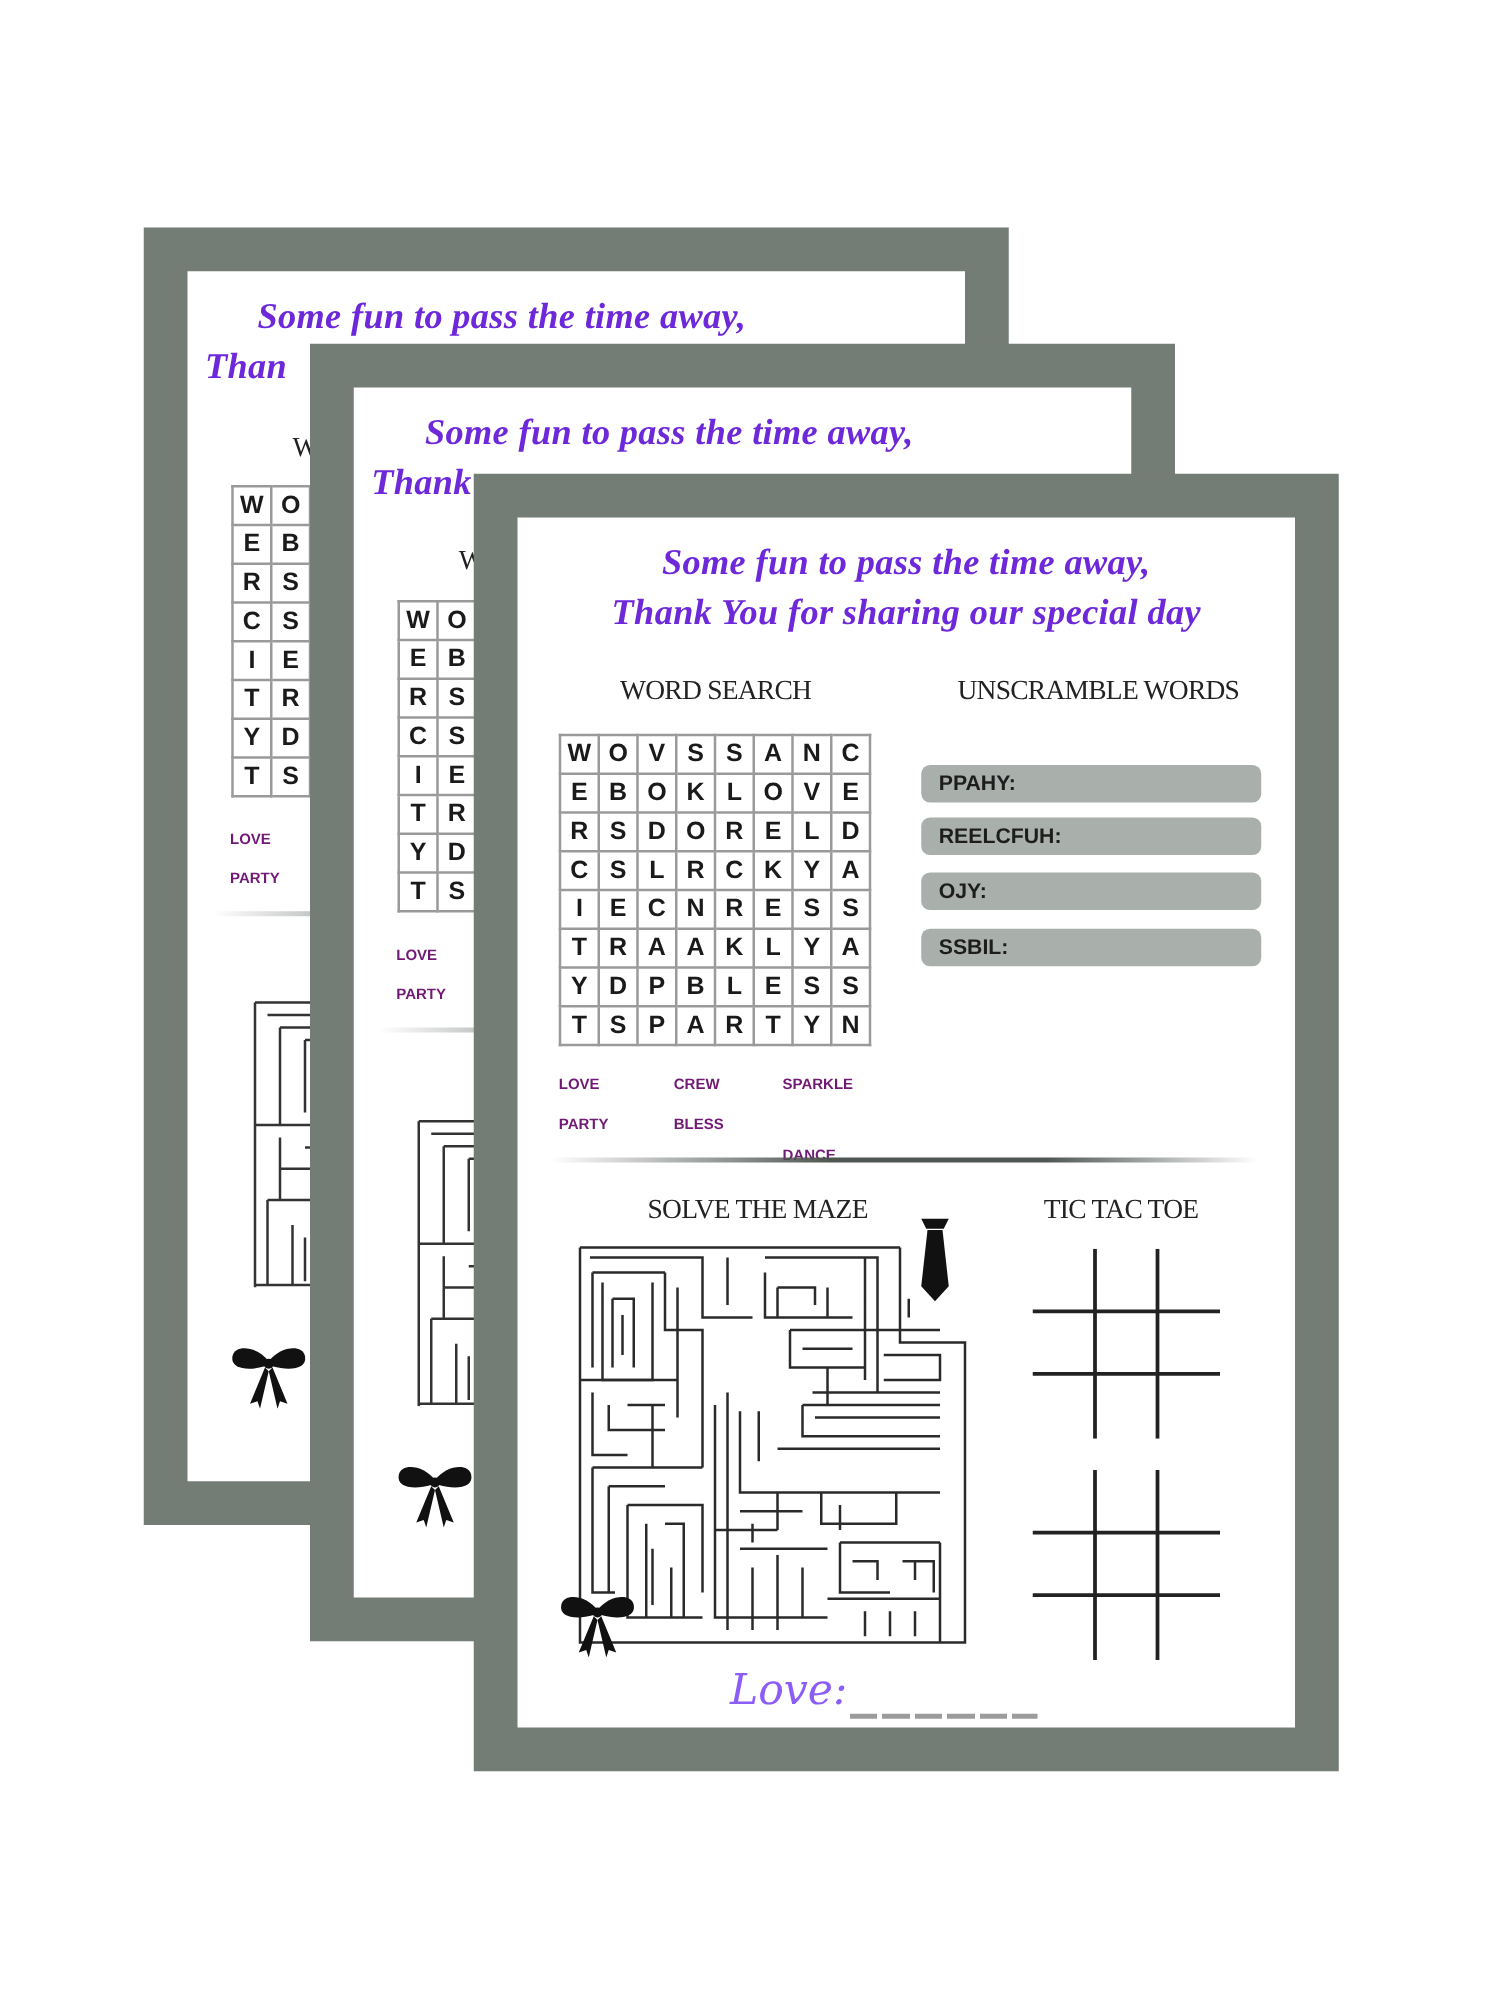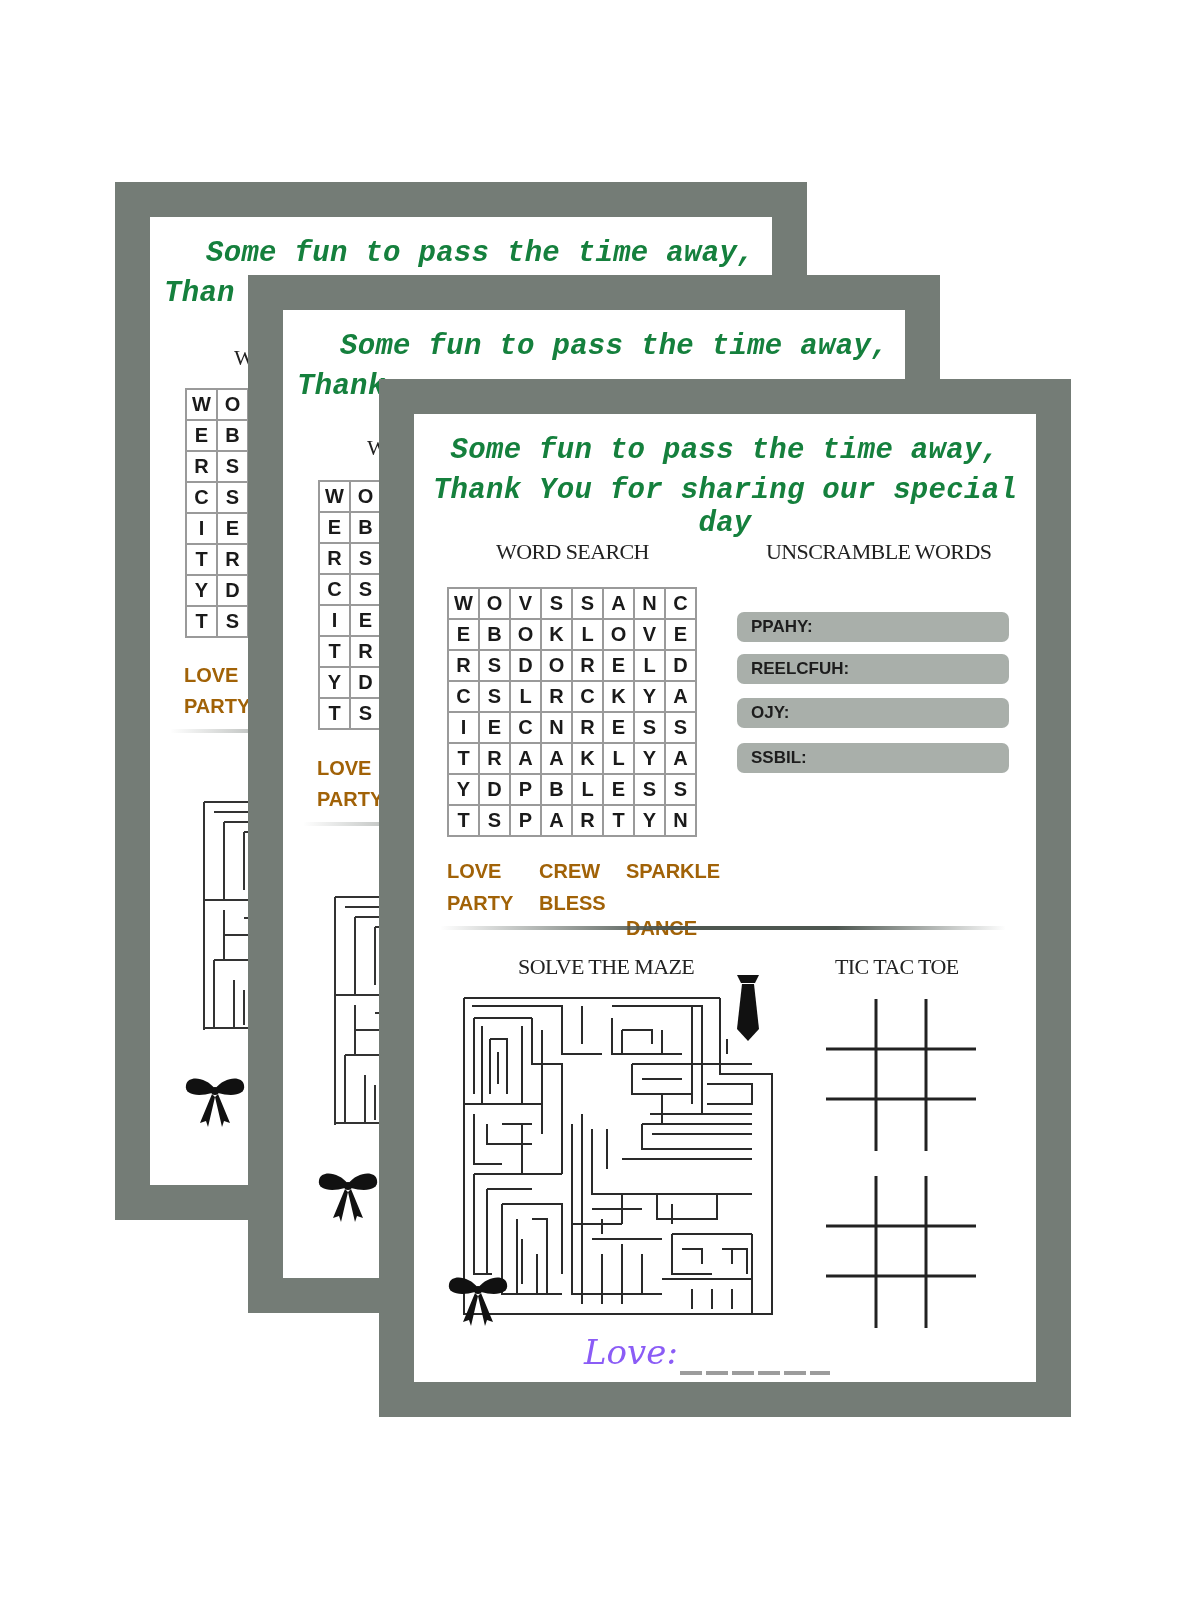--- a/index.html
+++ b/index.html
@@ -1,23 +1,23 @@
 <!DOCTYPE html>
 <html><head>
 <meta charset="utf-8">
 <style>
   html,body{margin:0;padding:0;}
   body{width:1200px;height:1600px;background:#ffffff;position:relative;overflow:hidden;font-family:"Liberation Sans",sans-serif;}
   .card{position:absolute;background:#747c76;box-sizing:border-box;}
   .inner{position:absolute;background:#ffffff;overflow:hidden;}
-  .headline{position:absolute;left:0;right:0;text-align:center;font-family:Liberation Mono, monospace;font-style:italic;font-weight:bold;color:#15803d;letter-spacing:0.3px;}
+  .headline{position:absolute;left:0;right:0;text-align:center;font-family:Liberation Serif, serif;font-style:italic;font-weight:bold;color:#6d28d9;letter-spacing:0.3px;}
   .sec-title{position:absolute;font-family:"Liberation Serif",serif;font-size:22px;color:#222;letter-spacing:-0.6px;white-space:nowrap;}
   table.ws{position:absolute;border-collapse:collapse;}
   table.ws td{border:2px solid #9a9a9a;width:29px;height:29px;padding:0;text-align:center;vertical-align:middle;font-family:"Liberation Sans",sans-serif;font-weight:bold;font-size:20px;color:#1a1a1a;}
-  .wl{position:absolute;font-family:"Liberation Sans",sans-serif;font-weight:bold;font-size:20px;color:#a16207;white-space:nowrap;}
+  .wl{position:absolute;font-family:"Liberation Sans",sans-serif;font-weight:bold;font-size:12px;color:#701a75;white-space:nowrap;}
   .uns{position:absolute;left:0;width:272px;height:30px;background:#a9afaa;border-radius:7px;box-sizing:border-box;padding-left:14px;line-height:30px;font-family:"Liberation Sans",sans-serif;font-weight:bold;font-size:17px;color:#1d1d1d;}
   .divider{position:absolute;height:4px;background:linear-gradient(90deg,rgba(70,80,75,0) 0%,#4d5650 40%,#4d5650 70%,rgba(70,80,75,0) 100%);border-radius:2px;}
   .love{position:absolute;font-family:"DejaVu Serif",serif;font-style:italic;font-size:34px;color:#8b5cf6;}
   .sigline{position:absolute;height:4px;background:repeating-linear-gradient(90deg,#9c9c9c 0 22px,transparent 22px 26px);}
 </style>
 </head>
 <body>
 
 <div class="card" style="left:115px;top:182px;width:692px;height:1038px;">
   <div class="inner" style="left:35px;top:35px;width:622px;height:968px;">

